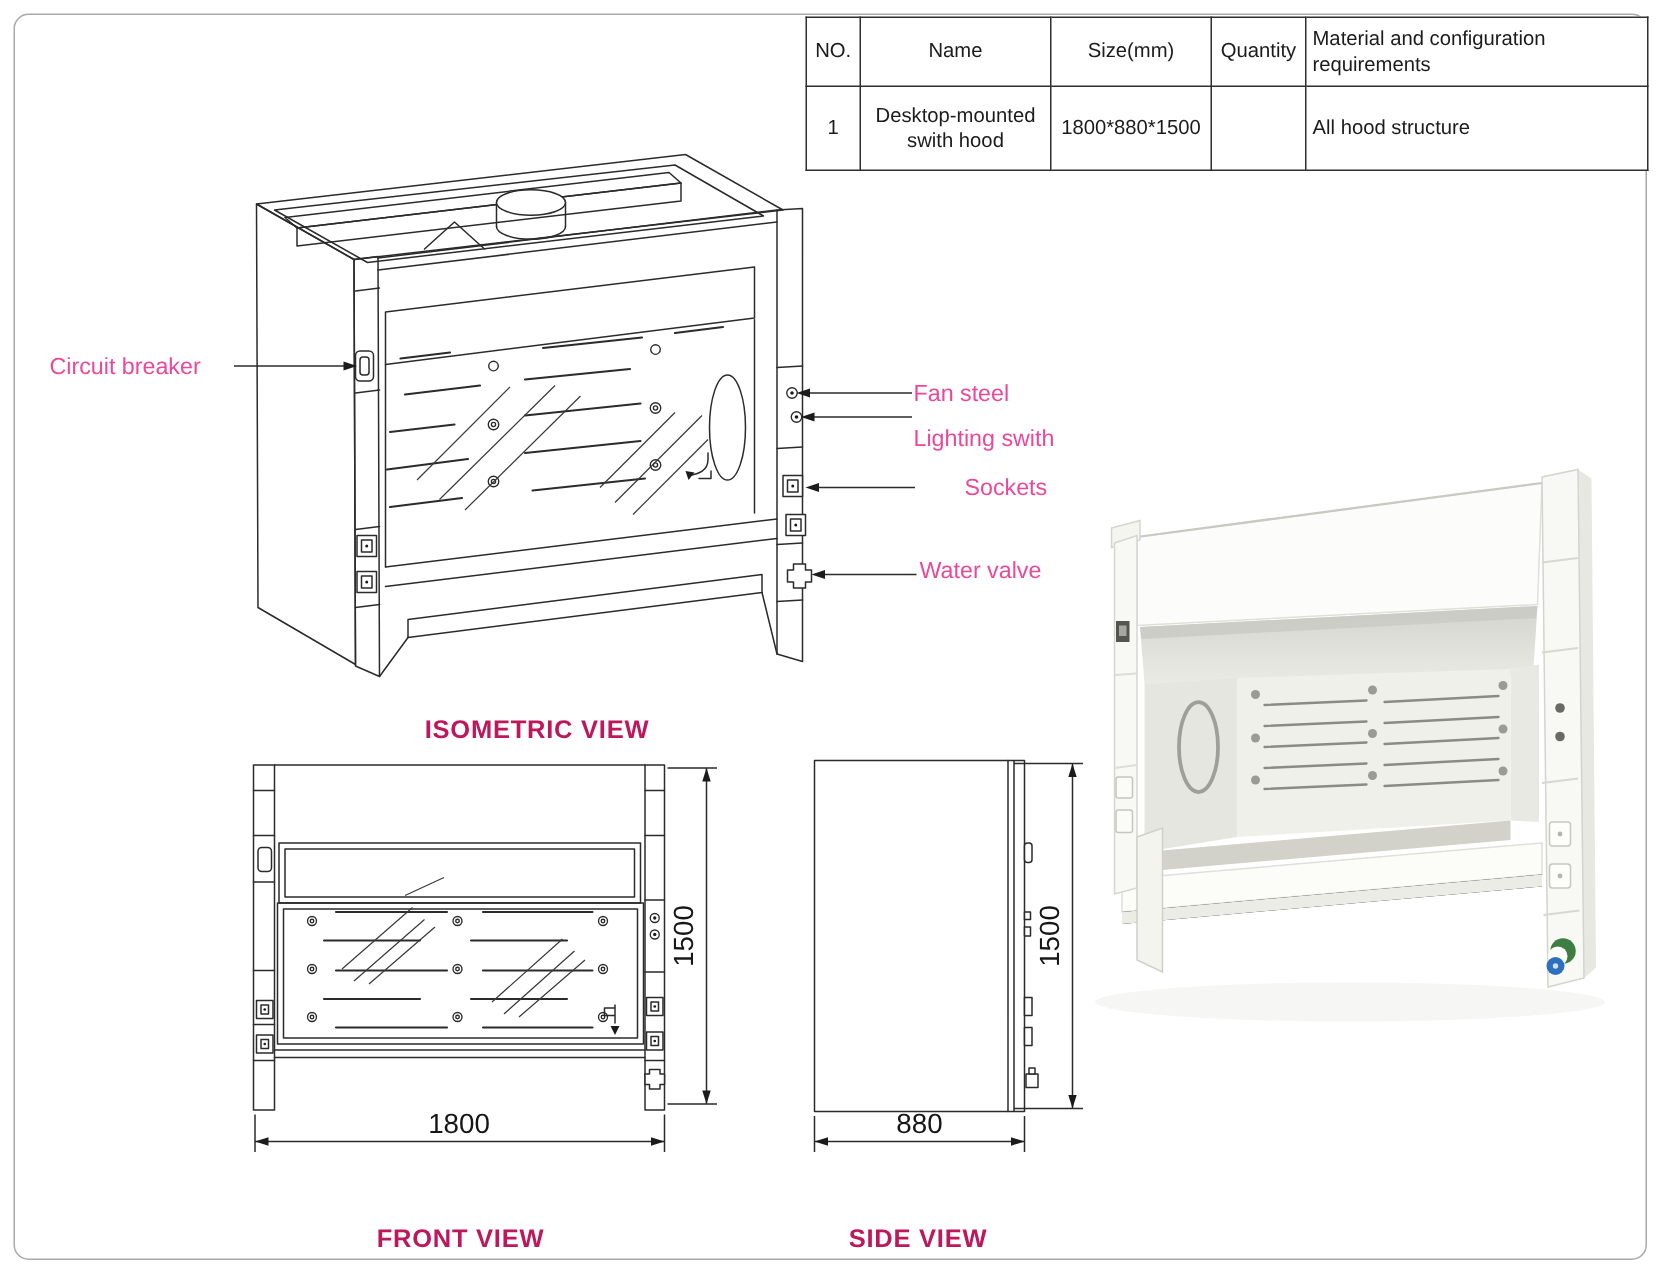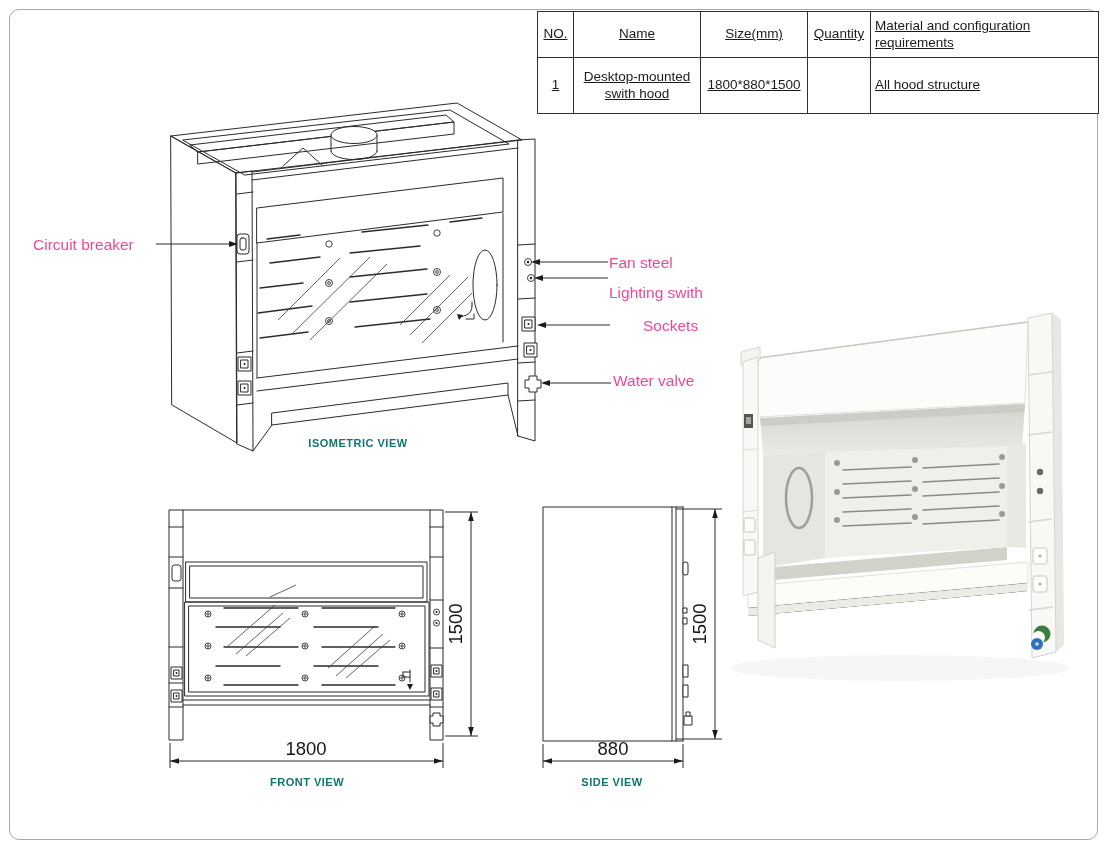--- a/index.html
+++ b/index.html
@@ -3,42 +3,42 @@
 <meta charset="utf-8">
 <style>
   html,body{margin:0;padding:0;background:#fff;}
   .sheet{position:relative;width:1105px;height:848px;background:#ffffff;overflow:hidden;
          font-family:"Liberation Sans",sans-serif;color:#1b1b1b;}
   .sheet-border{position:absolute;left:9px;top:9px;right:7px;bottom:8px;
                 border:1px solid #a9a9a9;border-radius:10px;pointer-events:none;}
 
   
   .parts-table{position:absolute;left:537px;top:11px;border-collapse:collapse;
-               font-size:13.5px;color:#1b1b1b;background:#fff;table-layout:fixed;text-decoration:underline;}
+               font-size:13.5px;color:#1b1b1b;background:#fff;table-layout:fixed;}
   .parts-table th,.parts-table td{border:1px solid #2f2f2f;text-align:center;
                font-weight:normal;padding:2px 3px;line-height:1.2;}
   .parts-table .left{text-align:left;padding-left:4px;}
   .parts-table tr.hdr{height:46px;}
   .parts-table tr.row{height:56px;}
 
   
   .drawing{position:absolute;}
   svg .ln{stroke:#2b2b2b;stroke-width:1;fill:none;stroke-linecap:round;stroke-linejoin:round;}
   svg .lnw{stroke:#2b2b2b;stroke-width:1;fill:#ffffff;stroke-linejoin:round;}
   svg .thin{stroke:#3a3a3a;stroke-width:.8;fill:none;}
   svg .slot{stroke:#2b2b2b;stroke-width:1.4;fill:none;stroke-linecap:round;}
   svg .scr{stroke:#2b2b2b;stroke-width:.9;fill:#fff;}
   svg .dim{stroke:#2b2b2b;stroke-width:1;fill:none;}
   svg .arr{fill:#1b1b1b;stroke:none;}
   svg .dimtxt{font-family:"Liberation Sans",sans-serif;font-size:18.5px;fill:#161616;}
 
   
   .callout{position:absolute;font-size:15.5px;white-space:nowrap;color:#ec4899;}
-  .view-title{position:absolute;transform:translateX(-50%);font-size:11px;font-weight:bold;
-              white-space:nowrap;color:#0f766e;letter-spacing:.5px;}
+  .view-title{position:absolute;transform:translateX(-50%);font-size:17px;font-weight:bold;
+              white-space:nowrap;color:#be185d;letter-spacing:.5px;margin-top:40px;}
 </style>
 </head>
 <body>
 
 <div class="sheet">
   <div class="sheet-border"></div>
 
   <table class="parts-table">
     <colgroup>
         <col style="width:36px">

